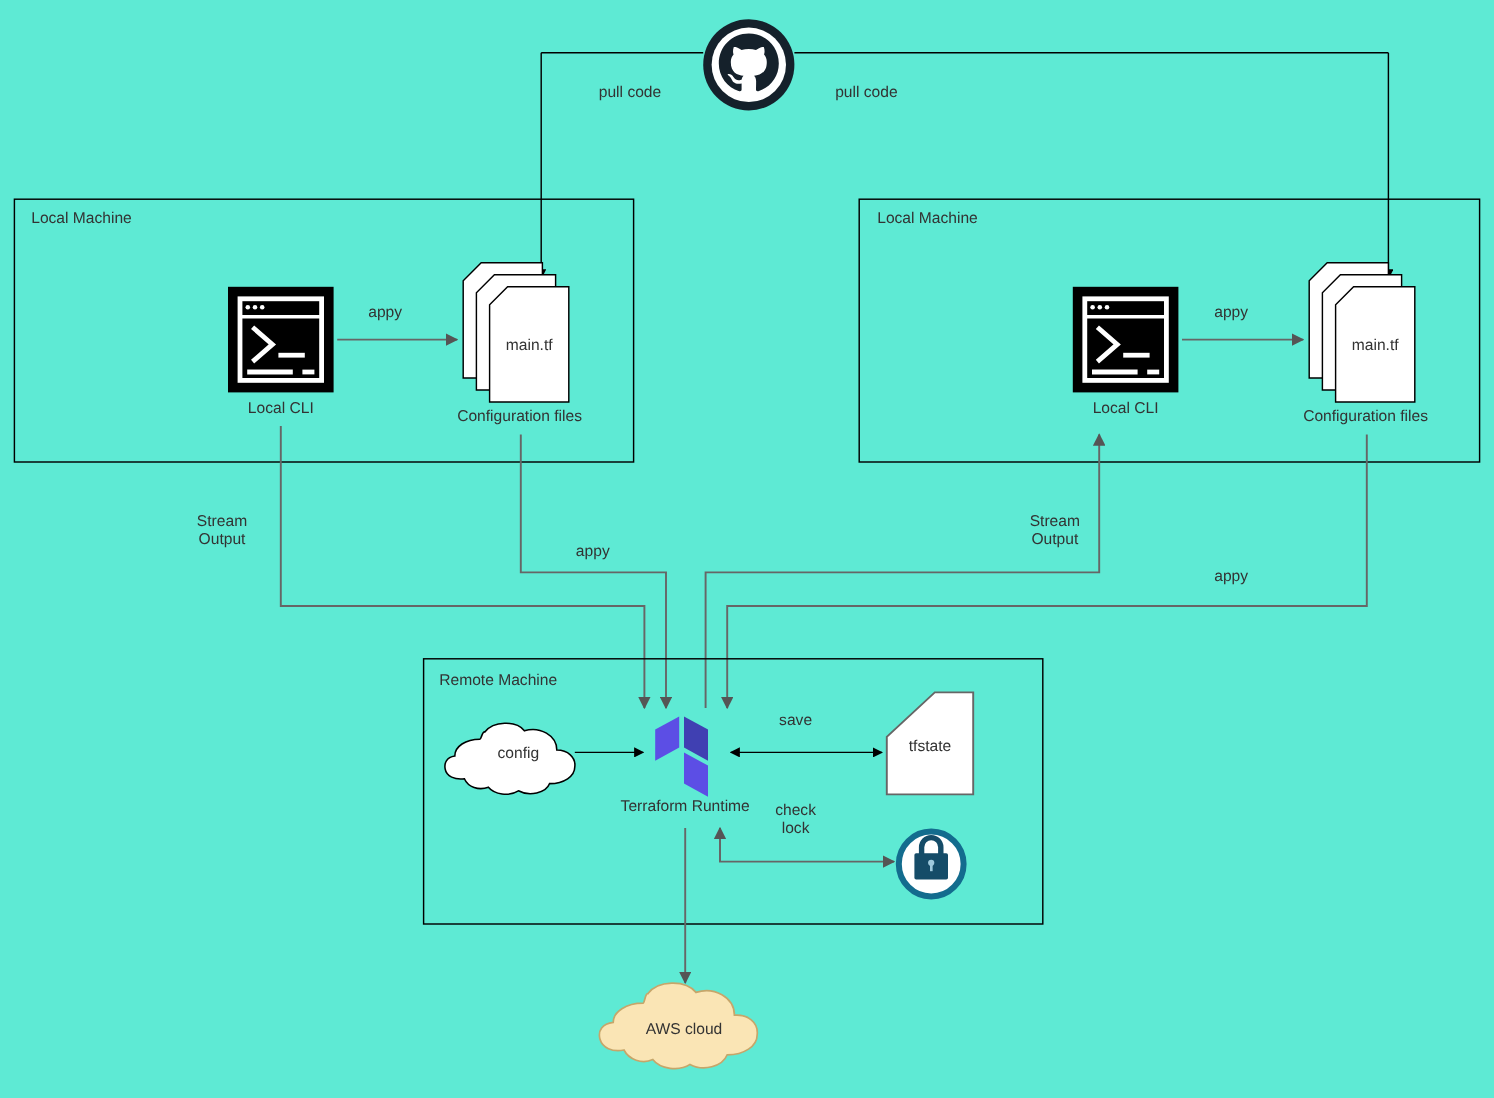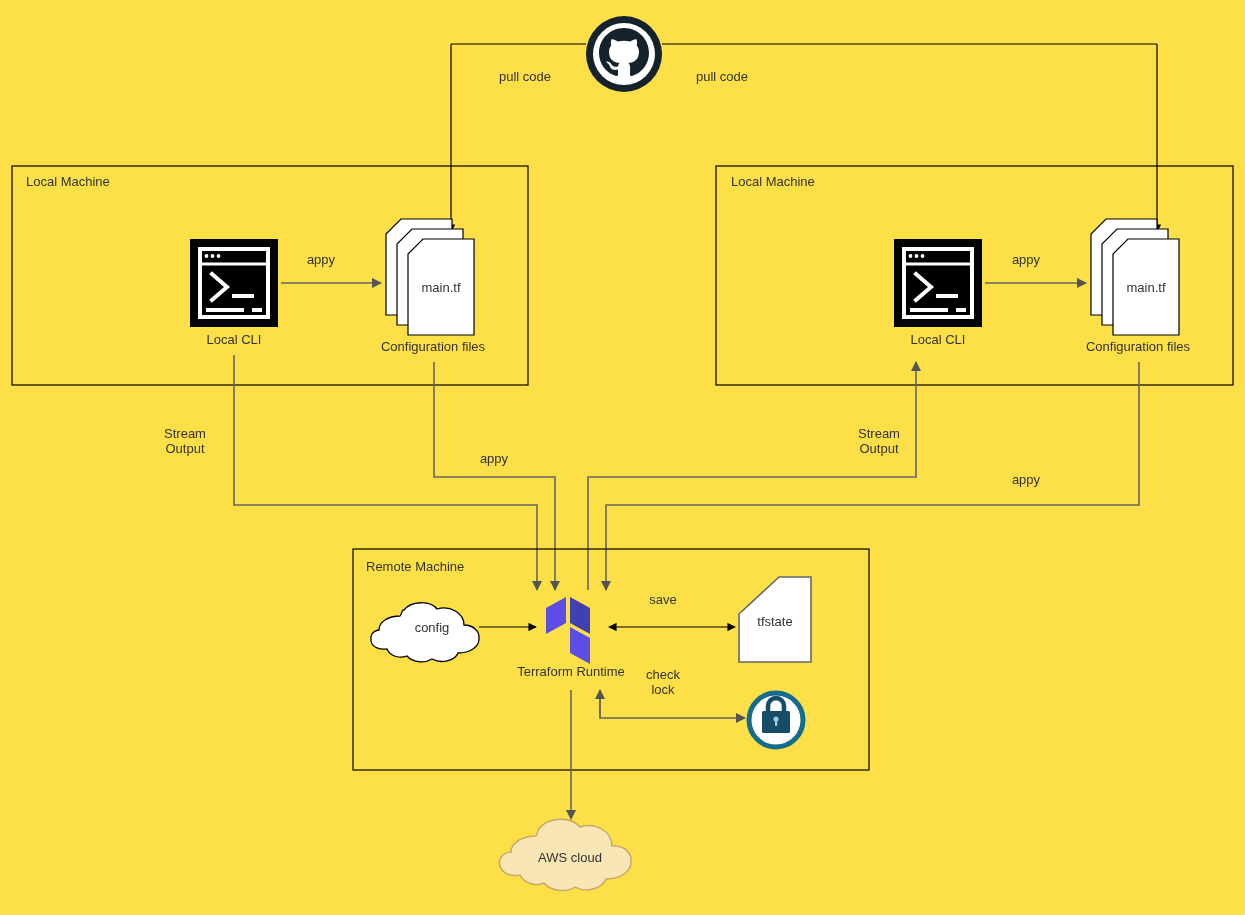--- a/index.html
+++ b/index.html
@@ -11,21 +11,21 @@
   body {
     font-family: "Liberation Sans", sans-serif;
     width: 1245px;
     height: 915px;
     overflow: hidden;
   }
   #diagram-root {
     position: relative;
     width: 1245px;
     height: 915px;
-    background: #fde047;
+    background: #5eead4;
   }
   svg#diagram-svg {
     display: block;
     width: 1245px;
     height: 915px;
   }
   .box-outline {
     fill: none;
     stroke: #000000;
     stroke-width: 1.2;

